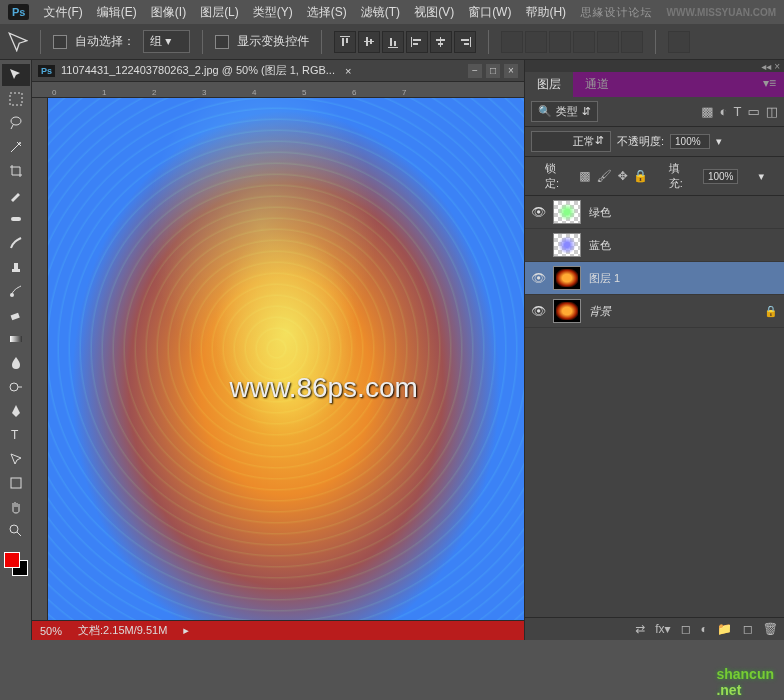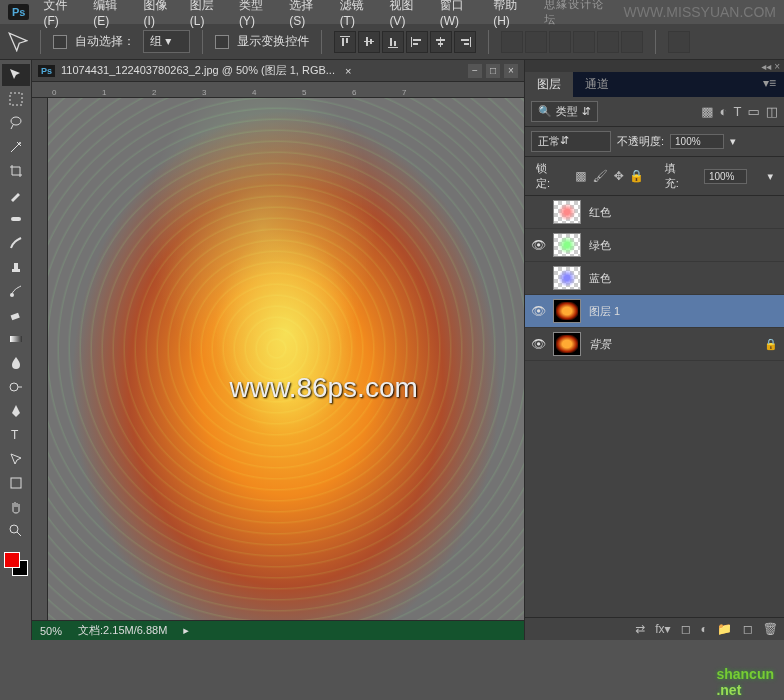--- a/index.html
+++ b/index.html
@@ -1,21 +1,21 @@
 <!DOCTYPE html>
 <html><head>
 <meta charset="utf-8">
 <style>
 * { margin: 0; padding: 0; box-sizing: border-box; font-family: "Microsoft YaHei", sans-serif; }
 body { background: #535353; width: 784px; height: 700px; overflow: hidden; position: relative; }
 .menubar { background: #535353; height: 24px; display: flex; align-items: center; padding: 0 8px; gap: 14px; font-size: 12px; color: #ddd; }
 .menubar .ps-logo { background: #1a1a1a; color: #4fa8d8; font-weight: bold; padding: 2px 4px; font-size: 11px; border-radius: 2px; }
 .menubar .menu-item { cursor: pointer; }
 .menubar .brand { margin-left: auto; font-size: 11px; color: #999; letter-spacing: 1px; }
-.menubar .url { font-size: 14px; color: #777; }
+.menubar .url { font-size: 10px; color: #777; font-weight: bold; }
 .optbar { background: #434343; height: 36px; display: flex; align-items: center; padding: 0 8px; gap: 8px; border-bottom: 1px solid #2a2a2a; }
 .opt-icon { width: 20px; height: 20px; display: flex; align-items: center; justify-content: center; color: #ccc; }
 .opt-check { width: 14px; height: 14px; border: 1px solid #888; background: #3a3a3a; }
 .opt-label { font-size: 12px; color: #ddd; }
 .opt-select { background: #3a3a3a; border: 1px solid #666; color: #ddd; font-size: 12px; padding: 2px 18px 2px 6px; position: relative; }
 .opt-sep { width: 1px; height: 24px; background: #666; margin: 0 4px; }
 .opt-btns { display: flex; gap: 2px; }
 .opt-btn { width: 22px; height: 22px; background: #3a3a3a; border: 1px solid #2a2a2a; display: flex; align-items: center; justify-content: center; }
 .opt-btn.dim { opacity: 0.4; }
 .opt-btn svg { width: 14px; height: 14px; }
@@ -30,40 +30,40 @@
 .canvas-area { flex: 1; background: #262626; position: relative; display: flex; flex-direction: column; }
 .doc-tab { background: #434343; height: 22px; display: flex; align-items: center; padding: 0 6px; font-size: 11px; color: #ddd; gap: 6px; border-bottom: 1px solid #2a2a2a; }
 .doc-tab .ps-mini { background: #1a1a1a; color: #4fa8d8; font-size: 9px; padding: 1px 3px; font-weight: bold; }
 .doc-tab .tab-close { margin-left: 4px; cursor: pointer; }
 .doc-win-btns { margin-left: auto; display: flex; gap: 4px; }
 .doc-win-btn { width: 14px; height: 14px; background: #555; font-size: 10px; display: flex; align-items: center; justify-content: center; color: #ccc; }
 .ruler-h { height: 16px; background: #535353; border-bottom: 1px solid #2a2a2a; position: relative; font-size: 8px; color: #aaa; display: flex; align-items: flex-end; padding-left: 16px; }
 .ruler-h span { position: absolute; }
 .canvas-wrap { flex: 1; display: flex; }
 .ruler-v { width: 16px; background: #535353; border-right: 1px solid #2a2a2a; }
-.canvas { flex: 1; background: #737373; position: relative; overflow: hidden; }
+.canvas { flex: 1; background: #3b82f6; position: relative; overflow: hidden; }
 .fire { position: absolute; inset: 0; background: radial-gradient(ellipse 60% 70% at 50% 55%, rgba(255,200,50,0.95) 0%, rgba(255,140,20,0.9) 30%, rgba(200,60,10,0.7) 55%, transparent 75%); }
 .fire::before { content: ""; position: absolute; inset: 0; background: radial-gradient(ellipse 30% 40% at 50% 45%, rgba(80,255,80,0.6) 0%, transparent 50%), radial-gradient(ellipse 40% 50% at 45% 25%, rgba(100,220,80,0.4) 0%, transparent 60%); mix-blend-mode: screen; }
 .fire::after { content: ""; position: absolute; inset: 0; background: repeating-radial-gradient(circle at 48% 48%, transparent 0, transparent 8px, rgba(60,255,60,0.25) 9px, transparent 11px); mix-blend-mode: screen; opacity: 0.5; }
 .watermark { position: absolute; top: 50%; left: 50%; transform: translate(-30%, 40%); font-size: 28px; color: #eee; font-family: Arial; text-shadow: 1px 1px 2px #000; z-index: 5; white-space: nowrap; }
-.statusbar { height: 20px; background: #14532d; display: flex; align-items: center; padding: 0 8px; font-size: 11px; color: #ddd; gap: 16px; border-top: 1px solid #2a2a2a; }
+.statusbar { height: 20px; background: #b91c1c; display: flex; align-items: center; padding: 0 8px; font-size: 11px; color: #ddd; gap: 16px; border-top: 1px solid #2a2a2a; }
 .panels { width: 260px; background: #434343; display: flex; flex-direction: column; border-left: 1px solid #2a2a2a; }
 .panel-tabs-top { height: 12px; background: #383838; display: flex; justify-content: flex-end; align-items: center; padding: 0 4px; font-size: 10px; color: #999; }
-.panel-tabs { display: flex; background: #0f172a; }
+.panel-tabs { display: flex; background: #701a75; }
 .panel-tab { padding: 4px 12px; font-size: 12px; color: #999; cursor: pointer; }
 .panel-tab.active { background: #434343; color: #ddd; }
 .panel-menu { margin-left: auto; padding: 4px 8px; color: #999; font-size: 12px; }
 .filter-row { display: flex; align-items: center; padding: 4px 6px; gap: 6px; border-bottom: 1px solid #2a2a2a; }
 .filter-select { background: #3a3a3a; border: 1px solid #666; color: #ddd; font-size: 11px; padding: 2px 6px; display: flex; align-items: center; gap: 4px; }
 .filter-icons { display: flex; gap: 6px; margin-left: auto; }
 .filter-icons span { color: #bbb; font-size: 13px; cursor: pointer; }
 .blend-row { display: flex; align-items: center; padding: 4px 6px; gap: 6px; border-bottom: 1px solid #2a2a2a; font-size: 11px; color: #ddd; }
-.blend-select { background: #3a3a3a; border: 1px solid #666; color: #ddd; font-size: 11px; padding: 2px 6px; flex: 0 0 80px; display: flex; justify-content: flex-start; }
-.pct-field { background: #3a3a3a; border: 1px solid #666; color: #ddd; font-size: 10px; padding: 1px 4px; width: 54px; }
-.lock-row { display: flex; align-items: center; padding: 4px 11px; gap: 20px; border-bottom: 1px solid #2a2a2a; font-size: 11px; color: #ddd; }
+.blend-select { background: #3a3a3a; border: 1px solid #666; color: #ddd; font-size: 11px; padding: 2px 6px; flex: 0 0 80px; display: flex; justify-content: flex-end; }
+.pct-field { background: #3a3a3a; border: 1px solid #666; color: #ddd; font-size: 10px; padding: 1px 4px; width: 40px; }
+.lock-row { display: flex; align-items: center; padding: 4px 20px; gap: 20px; border-bottom: 1px solid #2a2a2a; font-size: 11px; color: #ddd; }
 .lock-row .lock-icons { display: flex; gap: 6px; font-size: 12px; color: #bbb; }
 .layers { flex: 1; overflow: auto; }
 .layer { display: flex; align-items: center; padding: 4px 6px; gap: 8px; border-bottom: 1px solid #383838; font-size: 11px; color: #ddd; cursor: pointer; }
 .layer.selected { background: #5a7aa8; }
 .layer .eye { width: 14px; text-align: center; font-size: 12px; }
 .layer .thumb { width: 28px; height: 24px; border: 1px solid #888; background: #fff; position: relative; overflow: hidden; }
 .layer .thumb.checker { background-image: linear-gradient(45deg,#ccc 25%,transparent 25%,transparent 75%,#ccc 75%),linear-gradient(45deg,#ccc 25%,transparent 25%,transparent 75%,#ccc 75%); background-size: 8px 8px; background-position: 0 0,4px 4px; }
 .layer .thumb.red::after { content:""; position:absolute; inset:3px; background: radial-gradient(circle,#f88 20%,transparent 70%); }
 .layer .thumb.green::after { content:""; position:absolute; inset:3px; background: radial-gradient(circle,#8f8 20%,transparent 70%); }
 .layer .thumb.blue::after { content:""; position:absolute; inset:3px; background: radial-gradient(circle,#88f 20%,transparent 70%); }
@@ -308,21 +308,21 @@
     </div>
     <div class="canvas-wrap">
       <div class="ruler-v"></div>
       <div class="canvas">
         <div class="fire"></div>
         <div class="watermark">www.86ps.com</div>
       </div>
     </div>
     <div class="statusbar">
       <span>50%</span>
-      <span>文档:2.15M/6.88M</span>
+      <span>文档:2.15M/9.51M</span>
       <span>▸</span>
     </div>
   </div>
 
   <div class="panels">
     <div class="panel-tabs-top">◂◂ ×</div>
     <div class="panel-tabs">
       <div class="panel-tab active">图层</div>
       <div class="panel-tab">通道</div>
       <span class="panel-menu">▾≡</span>
@@ -353,25 +353,20 @@
         <span>🖌</span>
         <span>✥</span>
         <span>🔒</span>
       </div>
       <span style="margin-left:auto">填充:</span>
       <span class="pct-field">100%</span>
         <span>▾</span>
     </div>
     <div class="layers">
       <div class="layer">
-        <span class="eye"></span>
-        <div class="thumb checker red"></div>
-        <span>红色</span>
-      </div>
-      <div class="layer">
         <span class="eye">👁</span>
         <div class="thumb checker green"></div>
         <span>绿色</span>
       </div>
       <div class="layer">
         <span class="eye"></span>
         <div class="thumb checker blue"></div>
         <span>蓝色</span>
       </div>
       <div class="layer selected">

